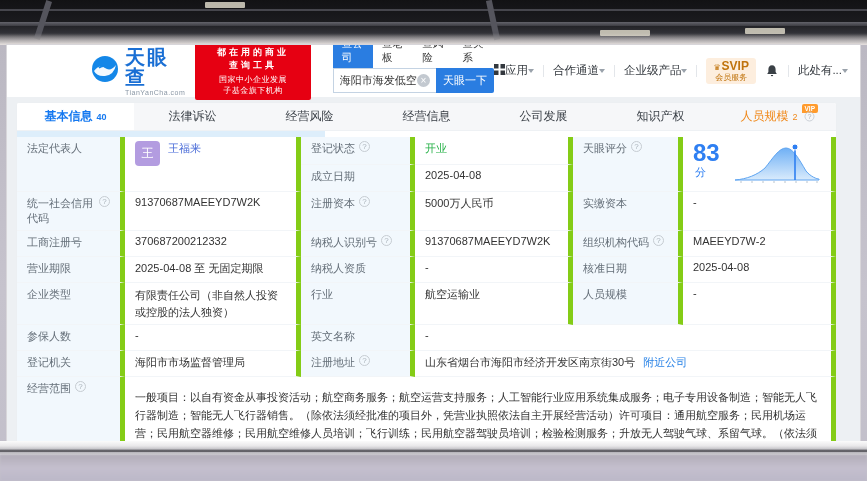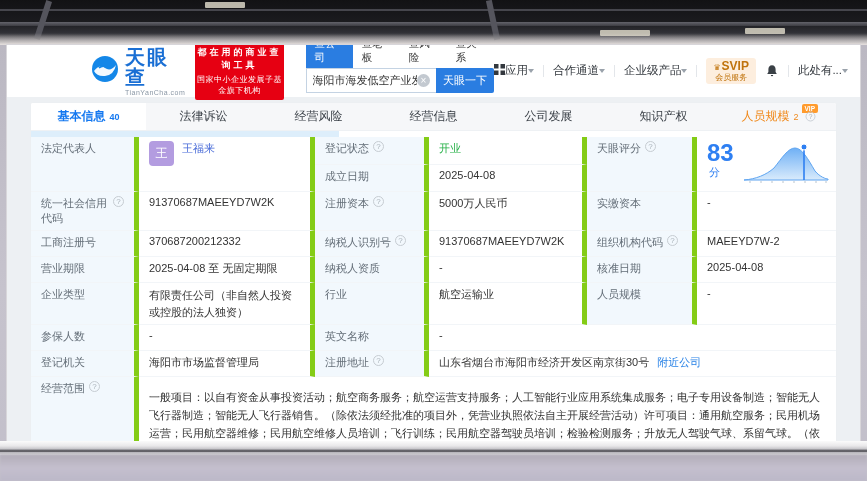--- a/index.html
+++ b/index.html
@@ -29,21 +29,21 @@
 
   
   .screen { position:absolute; left:7px; top:45px; width:853px; height:396px; background:#fff; overflow:hidden; box-shadow:0 0 0 1px #d8d6da; }
 
   
   .site-header { height:52px; background:#fff; display:flex; align-items:center; padding:0 12px 0 14px; }
   .logo { display:flex; align-items:center; gap:6px; margin-left:70px; }
   .logo-text { line-height:1; }
   .brand { font-size:20px; font-weight:bold; color:#1a6fd4; letter-spacing:2px; }
   .domain { font-size:7px; color:#8a97a5; letter-spacing:.5px; margin-top:2px; }
-  .slogan { margin-left:10px; background:#e60012; color:#fff; padding:4px 0; border-radius:2px; text-align:center; }
+  .slogan { margin-left:10px; background:#e60012; color:#fff; padding:4px 20px; border-radius:2px; text-align:center; }
   .slogan .l1 { font-size:9px; letter-spacing:3px; font-weight:bold; }
   .slogan .l2 { font-size:8px; letter-spacing:.5px; margin-top:2px; }
 
   .search-area { margin-left:22px; width:272px; }
   .search-tabs { display:flex; align-items:flex-end; height:18px; }
   .stab { font-size:10.5px; color:#333; padding:3px 9px; cursor:pointer; }
   .stab.active { background:#2a7de1; color:#fff; border-radius:2px 2px 0 0; }
   .search-row { display:flex; height:25px; }
   .search-box { flex:1; display:flex; align-items:center; border:1px solid #c4d3e3; border-right:none; background:#fff; padding:0 6px; }
   .search-box input { border:none; outline:none; width:100%; font-size:11px; color:#333; font-family:"Liberation Sans","DejaVu Sans",sans-serif; background:transparent; }
@@ -56,21 +56,21 @@
   .sep { width:1px; height:12px; background:#e3e6ea; }
   .caret { width:0; height:0; border-left:3.5px solid transparent; border-right:3.5px solid transparent; border-top:4px solid #9aa2ab; margin-top:1px; }
   .grid-ic { display:inline-block; }
   .svip { background:#fdeede; border-radius:3px; padding:2px 7px; text-align:center; line-height:1.15; cursor:pointer; }
   .svip .t1 { font-size:12px; color:#c0730c; font-weight:bold; }
   .svip .t1 .crown::before { content:"♛"; font-size:8px; margin-right:1px; }
   .svip .t2 { font-size:8px; color:#c0730c; }
   .bell { cursor:pointer; display:flex; align-items:center; }
 
   
-  .page-body { background:#edf0f3; height:344px; padding:5px 23px 0 23px; }
+  .page-body { background:#edf0f3; height:344px; padding:5px 23px 0 9px; }
   .card { background:#fff; border-radius:3px; overflow:hidden; border:1px solid #eceff2; }
 
   .nav-tabs { display:flex; background:#f6f7f9; height:28px; border-bottom:1px solid #eef1f4; }
   .ntab { flex:1; display:flex; align-items:center; justify-content:center; font-size:12px; color:#3b4148; cursor:pointer; position:relative; gap:2px; }
   .ntab.active { background:#fff; color:#1478f0; font-weight:bold; }
   .ntab .cnt { font-size:9px; margin-left:2px; color:#1478f0; }
   .ntab.hist { color:#f08a1d; }
   .ntab.hist .cnt { color:#f08a1d; }
   .vip-badge { position:absolute; top:1px; right:18px; background:#ff9b2d; color:#fff; font-size:6.5px; font-weight:bold; padding:0 3px; border-radius:2px 2px 2px 0; line-height:9px; }
   .q { display:inline-block; width:11px; height:11px; border:1px solid #c6ccd2; border-radius:50%; color:#aab2ba; font-size:8px; line-height:10px; text-align:center; margin-left:4px; flex:none; cursor:pointer; }

